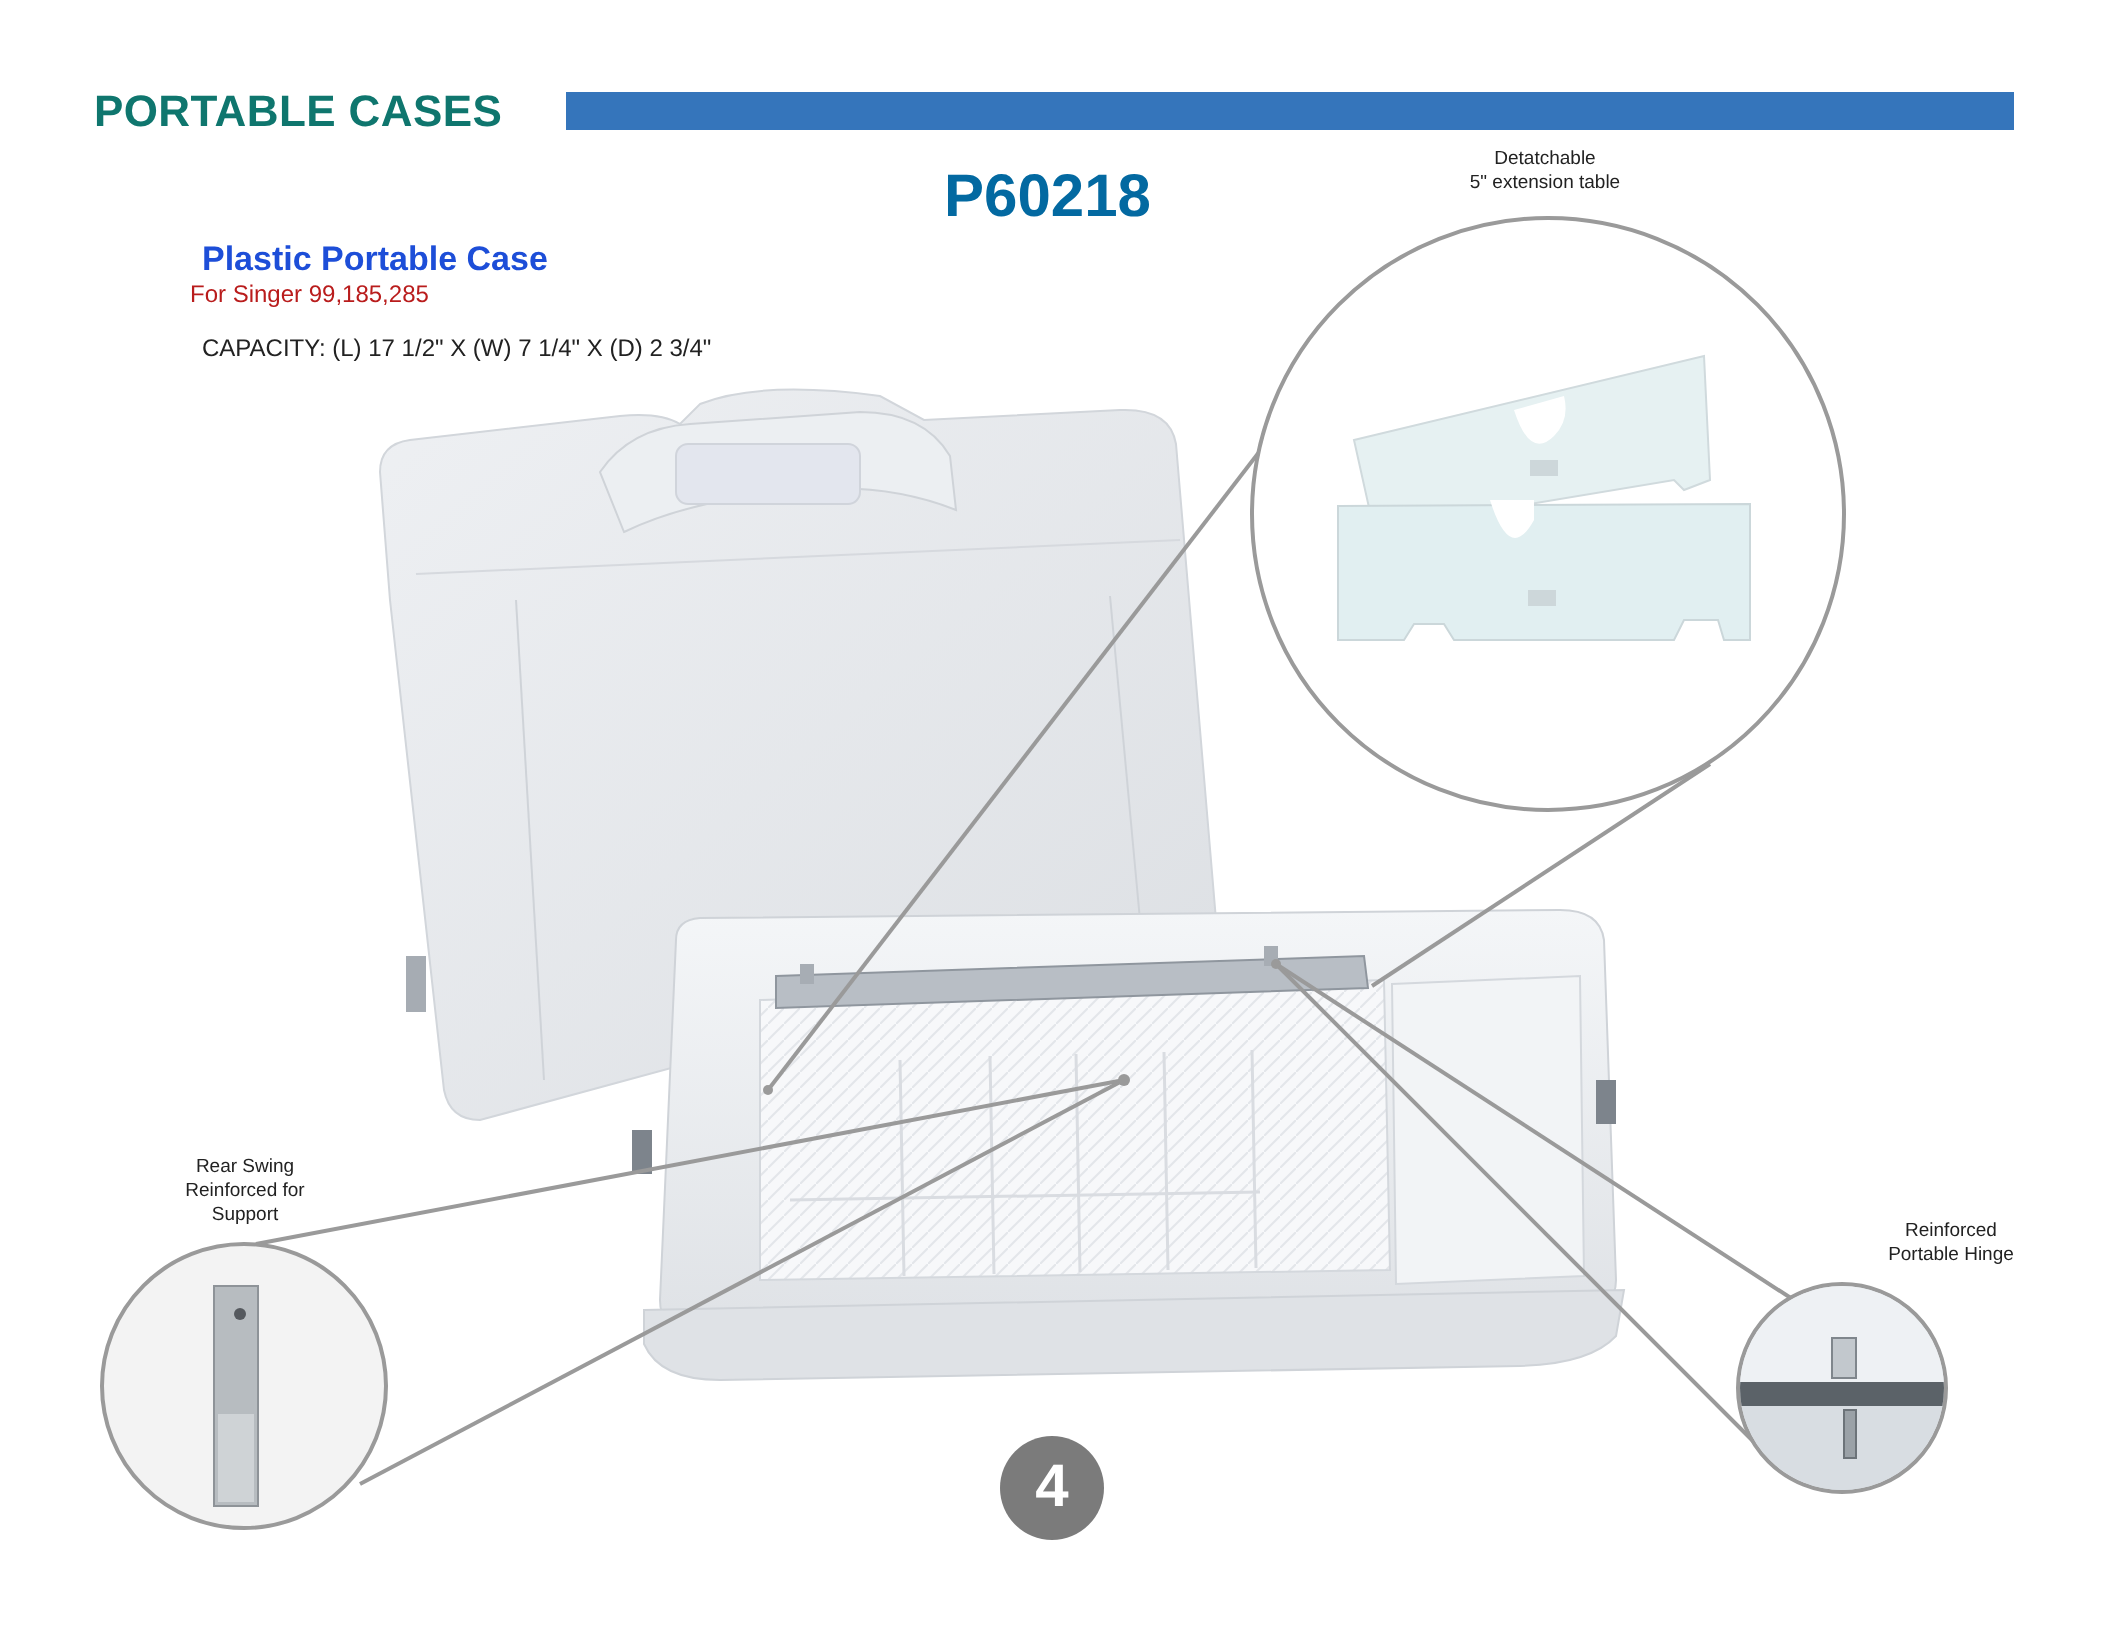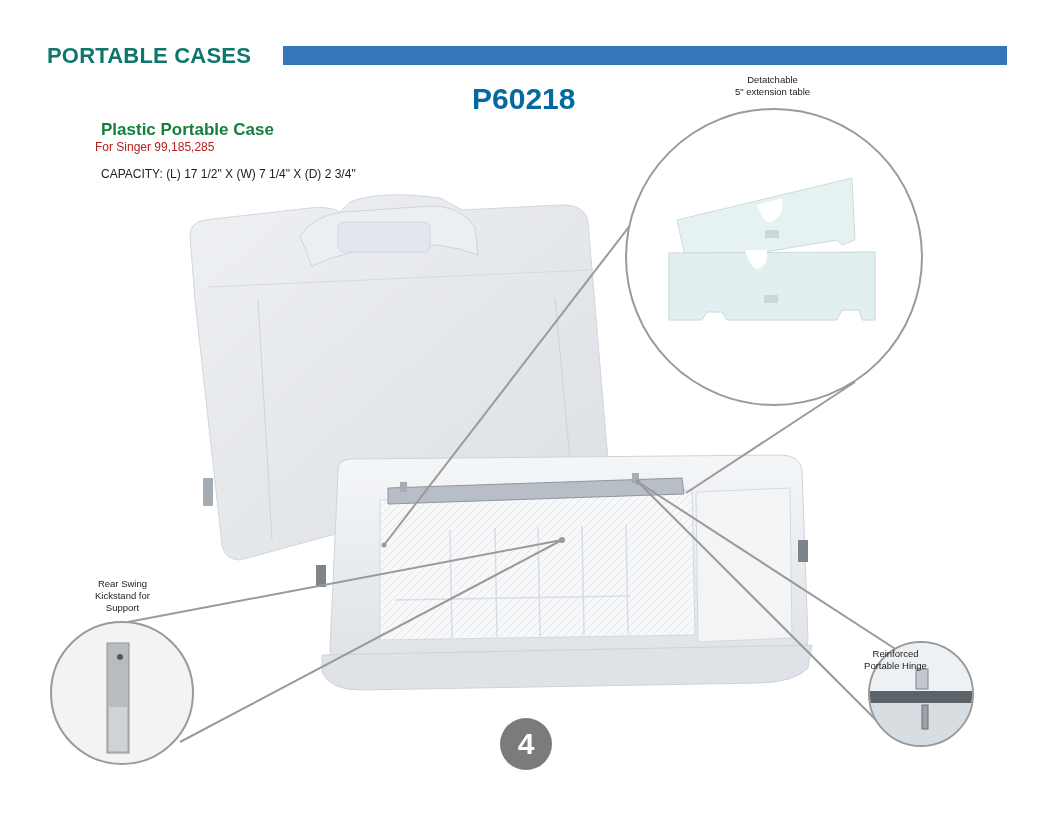--- a/index.html
+++ b/index.html
@@ -15,37 +15,37 @@
     position: absolute; left: 283px; top: 46px; width: 724px; height: 19px;
     background: #3575bb;
   }
   .model-number {
     position: absolute; left: 472px; top: 82px;
     font-family: "Liberation Sans", sans-serif; font-weight: bold;
     font-size: 30px; color: #0369a1;
   }
   .product-name {
     position: absolute; left: 101px; top: 120px;
-    font-weight: bold; font-size: 17px; color: #15803d;
+    font-weight: bold; font-size: 17px; color: #1d4ed8;
   }
   .product-sub {
     position: absolute; left: 95px; top: 140px;
     font-size: 12px; color: #b91c1c;
   }
   .capacity {
     position: absolute; left: 101px; top: 167px;
     font-size: 12px; color: #222;
   }
   .callout-label {
     position: absolute; font-size: 9.5px; line-height: 12px; color: #222;
     text-align: center;
   }
   .lbl-ext { left: 700px; top: 74px; width: 145px; }
   .lbl-kick { left: 75px; top: 578px; width: 95px; }
-  .lbl-hinge { left: 848px; top: 610px; width: 95px; margin-top: 38px; }
+  .lbl-hinge { left: 928px; top: 610px; width: 95px; }
 
   
   .product { position: absolute; left: 0; top: 0; width: 1051px; height: 814px; }
 
   .magnifier {
     position: absolute; border-radius: 50%;
     border: 2.5px solid #9a9a9a; background: #f4f6f8; overflow: hidden;
   }
   .mag-ext { left: 625px; top: 108px; width: 298px; height: 298px; background: #ffffff; }
   .mag-kick { left: 50px; top: 621px; width: 144px; height: 144px; background: #f3f3f3; }
@@ -164,21 +164,21 @@
     <rect x="52" y="62" width="6" height="24" fill="#9aa1a7" stroke="#6c7379"></rect>
   </svg>
 </div>
 
 <div class="callout-label lbl-ext">
   <div>Detatchable</div>
   <div>5" extension table</div>
 </div>
 <div class="callout-label lbl-kick">
   <div>Rear Swing</div>
-  <div>Kickstand for</div>
+  <div>Reinforced for</div>
   <div>Support</div>
 </div>
 <div class="callout-label lbl-hinge">
   <div>Reinforced</div>
   <div>Portable Hinge</div>
 </div>
 
 <div class="page-badge">4</div>
 
 </body></html>

